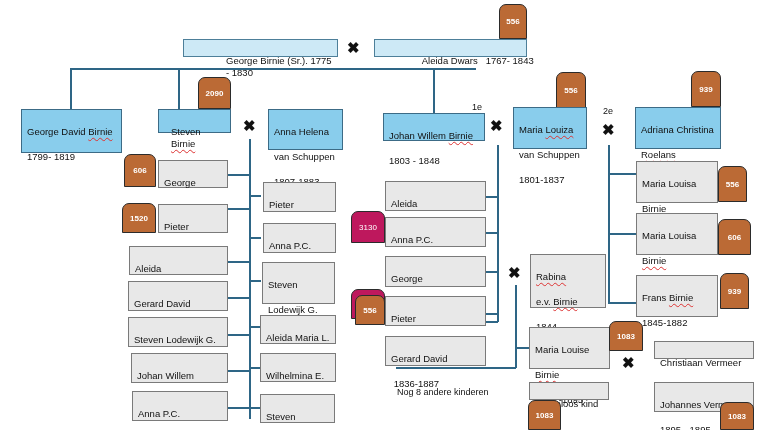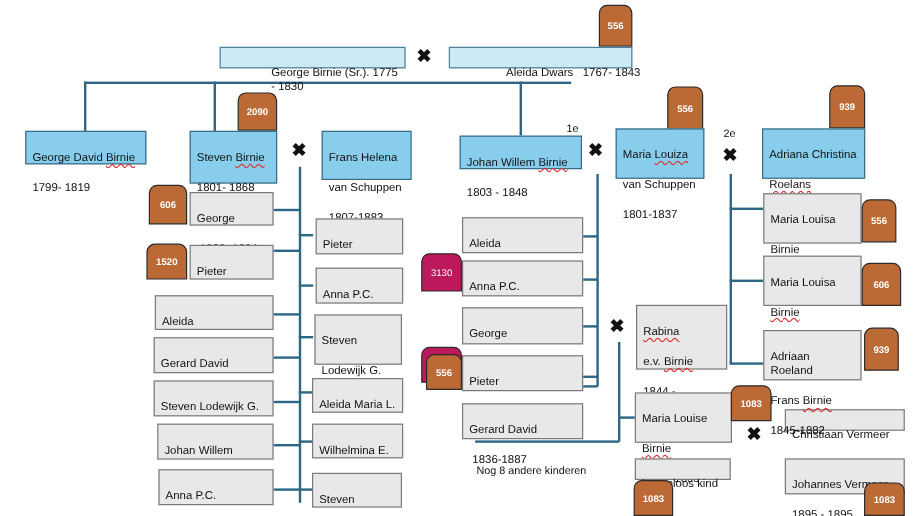--- a/index.html
+++ b/index.html
@@ -61,33 +61,33 @@
 
 <div class="box lightblue" style="left:183px; top:39px; width:155px; height:18px; padding-top:2px;">
   <span>George Birnie (Sr.). 1775 - 1830</span>
 </div>
 <div class="x" style="left:347px; top:40px;">✖</div>
 <div class="tab dark" style="left:499px; top:4px; width:28px; height:35px;">556</div>
 <div class="box lightblue" style="left:374px; top:39px; width:153px; height:18px; padding-top:2px; white-space:pre;">
   <span>Aleida Dwars   1767- 1843</span>
 </div>
 
-<div class="box blue" style="left:21px; top:109px; width:101px; height:28px;">
+<div class="box blue" style="left:21px; top:109px; width:101px; height:44px;">
   <div>George David <span class="ul">Birnie</span></div>
   <div> 1799- 1819</div>
 </div>
 
 <div class="tab dark" style="left:198px; top:77px; width:33px; height:32px;">2090</div>
-<div class="box blue" style="left:158px; top:109px; width:73px; height:44px;">
+<div class="box blue" style="left:158px; top:109px; width:73px; height:24px;padding-left:12px;">
   <div>Steven <span class="ul">Birnie</span></div>
   <div> 1801- 1868</div>
 </div>
 <div class="x" style="left:243px; top:118px;">✖</div>
 <div class="box blue" style="left:268px; top:109px; width:75px; height:41px;">
-  <div>Frans Helena</div>
+  <div>Anna Helena</div>
   <div>van Schuppen</div>
   <div>1807-1883</div>
 </div>
 
 <div class="box blue" style="left:383px; top:113px; width:102px; height:28px;">
   <div>Johan Willem <span class="ul">Birnie</span></div>
   <div>1803 - 1848</div>
 </div>
 <div class="lbl" style="left:472px; top:102px;">1e</div>
 <div class="x" style="left:490px; top:118px;">✖</div>
@@ -227,17 +227,16 @@
 <div class="tab dark" style="left:718px; top:166px; width:29px; height:36px;">556</div>
 
 <div class="box grey" style="left:636px; top:213px; width:82px; height:42px;">
   <div>Maria Louisa</div>
   <div><span class="ul">Birnie</span></div>
   <div style="white-space:pre;"> 1843-1844</div>
 </div>
 <div class="tab dark" style="left:718px; top:219px; width:33px; height:36px;">606</div>
 
 <div class="box grey" style="left:636px; top:275px; width:82px; height:42px;">
-  <div>Adriaan Roeland</div>
   <div>Frans <span class="ul">Birnie</span></div>
   <div>1845-1882</div>
 </div>
 <div class="tab dark" style="left:720px; top:273px; width:29px; height:36px;">939</div>
 
 </body></html>

